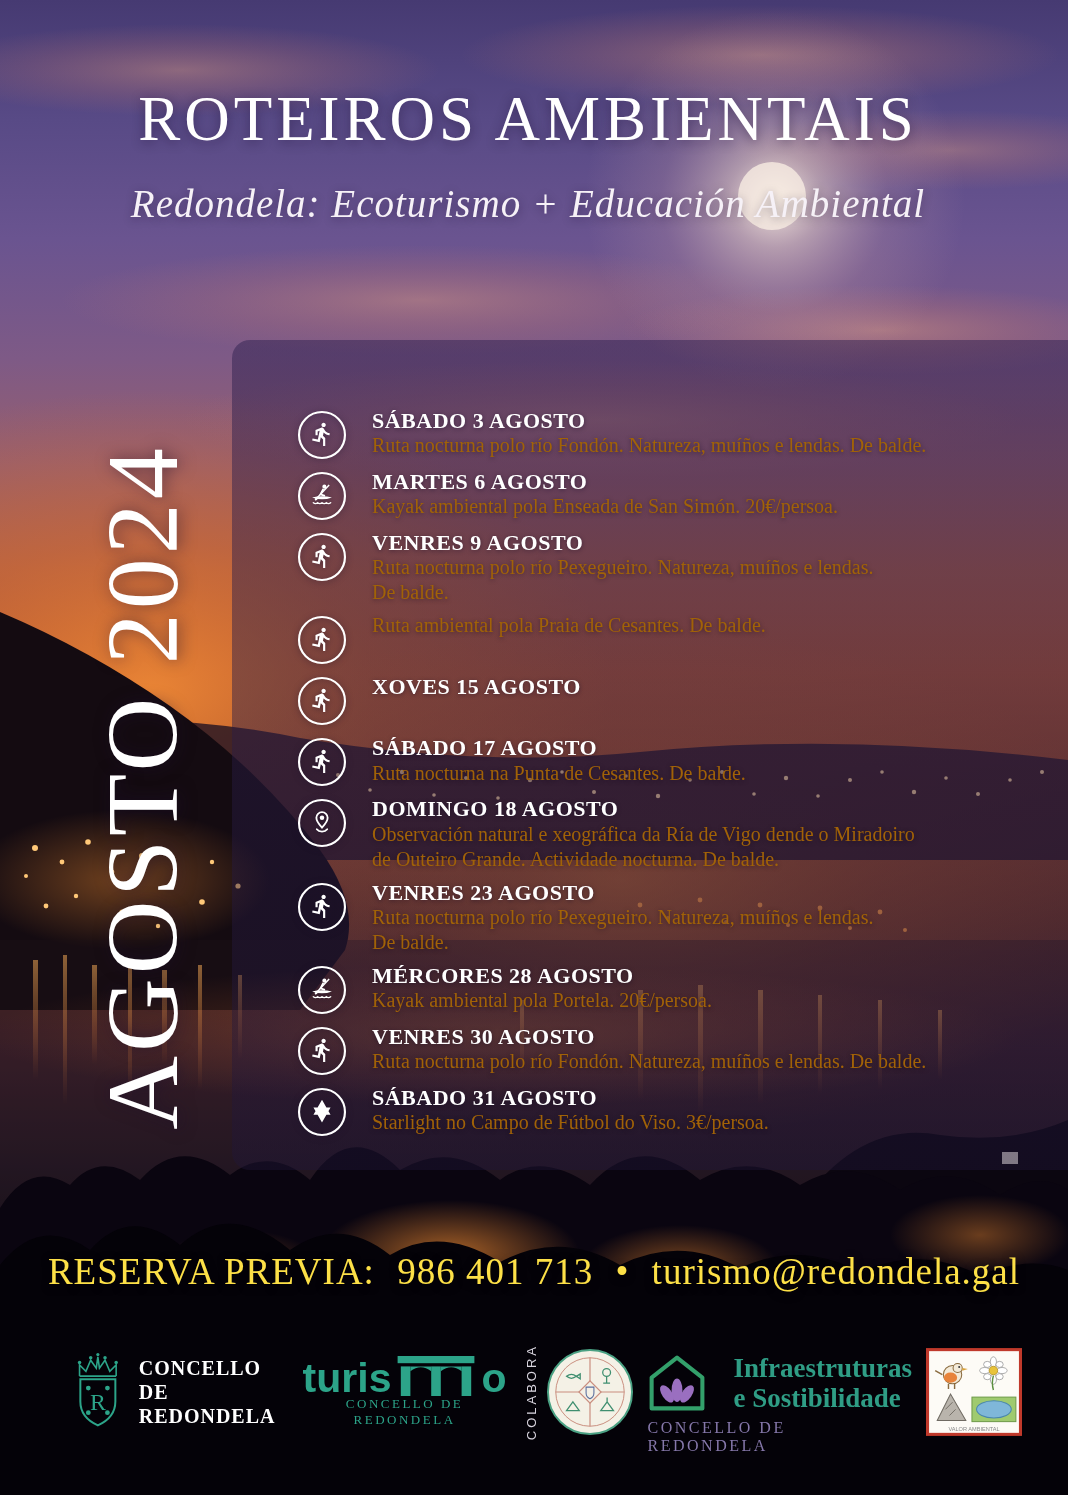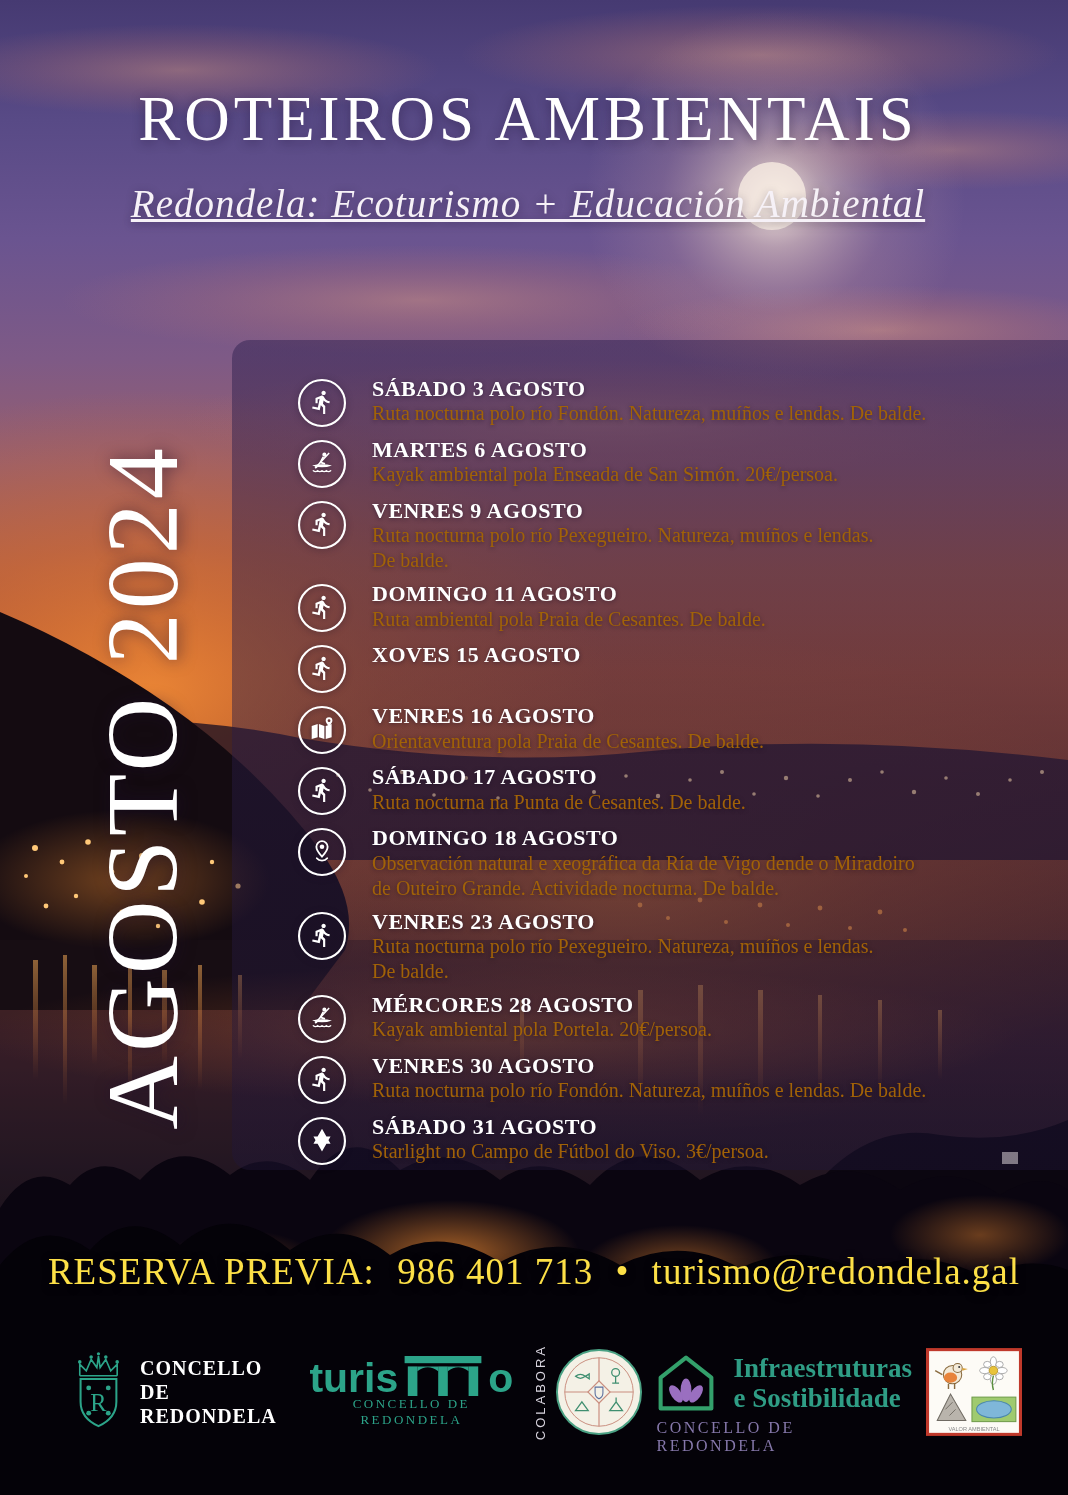--- a/index.html
+++ b/index.html
@@ -12,28 +12,28 @@
   .bg { position:absolute; inset:0; width:100%; height:100%; display:block; }
 
   .panel { position:absolute; left:232px; top:340px; width:836px; height:830px;
            background:linear-gradient(180deg, rgba(48,33,80,.50), rgba(32,22,56,.42));
            border-radius:18px 0 0 18px; }
 
   .header { position:absolute; top:88px; left:0; right:12px; text-align:center; }
   .title  { font-size:63px; font-weight:400; letter-spacing:4px; line-height:1;
             color:#fff; text-shadow:0 2px 12px rgba(25,12,45,.45); }
   .subtitle { margin-top:30px; font-style:italic; font-size:39px; letter-spacing:1px;
-              color:#f6f1f7; text-shadow:0 2px 10px rgba(25,12,45,.4);text-decoration:underline; }
+              color:#f6f1f7; text-shadow:0 2px 10px rgba(25,12,45,.4); }
 
   .month { position:absolute; left:142px; top:787px; white-space:nowrap;
            transform:translate(-50%,-50%) rotate(-90deg);
            font-size:102px; letter-spacing:4px; color:#fff;
            text-shadow:0 2px 16px rgba(30,15,45,.55); }
 
-  .events { position:absolute; left:296px; top:376px; width:724px;
+  .events { position:absolute; left:296px; top:408px; width:724px;
             display:flex; flex-direction:column; gap:8px; }
   .event  { display:flex; gap:24px; align-items:flex-start; }
   .ev-icon { width:52px; height:52px; flex:0 0 52px; color:#fff; margin-top:1px;
              filter:drop-shadow(0 1px 3px rgba(20,10,35,.5)); }
   .ev-date { font-size:22px; font-weight:700; letter-spacing:.5px; line-height:1.15;
              text-shadow:0 1px 4px rgba(20,10,35,.5); }
   .ev-desc { font-size:20px; line-height:1.25; white-space:pre-line; max-width:684px;
              color:#a16207; text-shadow:0 1px 4px rgba(20,10,35,.5); }
 
   .reserva { position:absolute; top:1250px; left:0; right:0; text-align:center;
@@ -57,21 +57,21 @@
   .bridge { width:84px; height:40px; }
   .turismo-caption { color:#2ca489; font-size:13px; letter-spacing:2.5px; text-align:center; }
 
   .colabora { gap:7px; }
   .colabora-label { writing-mode:vertical-rl; transform:rotate(180deg);
                     font-family:"Liberation Sans", sans-serif; font-size:13px;
                     letter-spacing:3px; color:#d8d4de; }
   .colabora-seal { width:88px; height:88px; }
 
   .infra { flex-direction:column; gap:6px; }
-  .infra-top { display:flex; align-items:center; gap:19px;margin-top:24px; }
+  .infra-top { display:flex; align-items:center; gap:28px;margin-top:24px; }
   .infra-house { width:58px; height:58px; }
   .infra-text { color:#2f9d85; font-size:27px; line-height:1.12; font-weight:700; }
   .infra-caption { color:#8678ab; font-size:16px; letter-spacing:2.5px; }
 
   .bird svg { width:96px; height:88px; display:block; }
 
   .defs-hidden { position:absolute; width:0; height:0; overflow:hidden; }
 </style>
 </head>
 <body>
@@ -297,41 +297,30 @@
       <div class="ev-desc">Ruta nocturna polo río Pexegueiro. Natureza, muíños e lendas.
 De balde.</div>
     </div>
   </div>
       <div class="event">
     <svg class="ev-icon" viewBox="0 0 60 60">
       <circle cx="30" cy="30" r="26.5" fill="none" stroke="currentColor" stroke-width="2.5"></circle>
       <use x="15" y="14" width="30" height="30" href="#i-walker" xlink:href="#i-walker"></use>
     </svg>
     <div class="ev-text">
-      <div class="ev-date">DOMINGO 11 AGOSTO</div>
       <div class="ev-desc">Ruta ambiental pola Praia de Cesantes. De balde.</div>
     </div>
   </div>
       <div class="event">
     <svg class="ev-icon" viewBox="0 0 60 60">
       <circle cx="30" cy="30" r="26.5" fill="none" stroke="currentColor" stroke-width="2.5"></circle>
       <use x="15" y="14" width="30" height="30" href="#i-walker" xlink:href="#i-walker"></use>
     </svg>
     <div class="ev-text">
       <div class="ev-date">XOVES 15 AGOSTO</div>
-    </div>
-  </div>
-      <div class="event">
-    <svg class="ev-icon" viewBox="0 0 60 60">
-      <circle cx="30" cy="30" r="26.5" fill="none" stroke="currentColor" stroke-width="2.5"></circle>
-      <use x="15" y="14" width="30" height="30" href="#i-map" xlink:href="#i-map"></use>
-    </svg>
-    <div class="ev-text">
-      <div class="ev-date">VENRES 16 AGOSTO</div>
-      <div class="ev-desc">Orientaventura pola Praia de Cesantes. De balde.</div>
     </div>
   </div>
       <div class="event">
     <svg class="ev-icon" viewBox="0 0 60 60">
       <circle cx="30" cy="30" r="26.5" fill="none" stroke="currentColor" stroke-width="2.5"></circle>
       <use x="15" y="14" width="30" height="30" href="#i-walker" xlink:href="#i-walker"></use>
     </svg>
     <div class="ev-text">
       <div class="ev-date">SÁBADO 17 AGOSTO</div>
       <div class="ev-desc">Ruta nocturna na Punta de Cesantes. De balde.</div>

